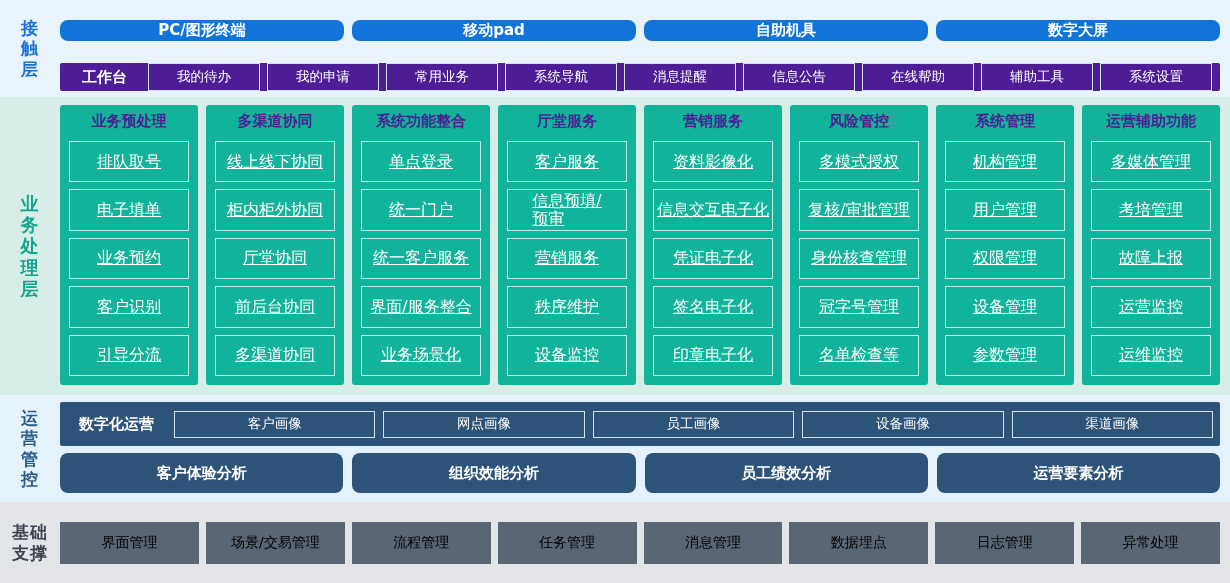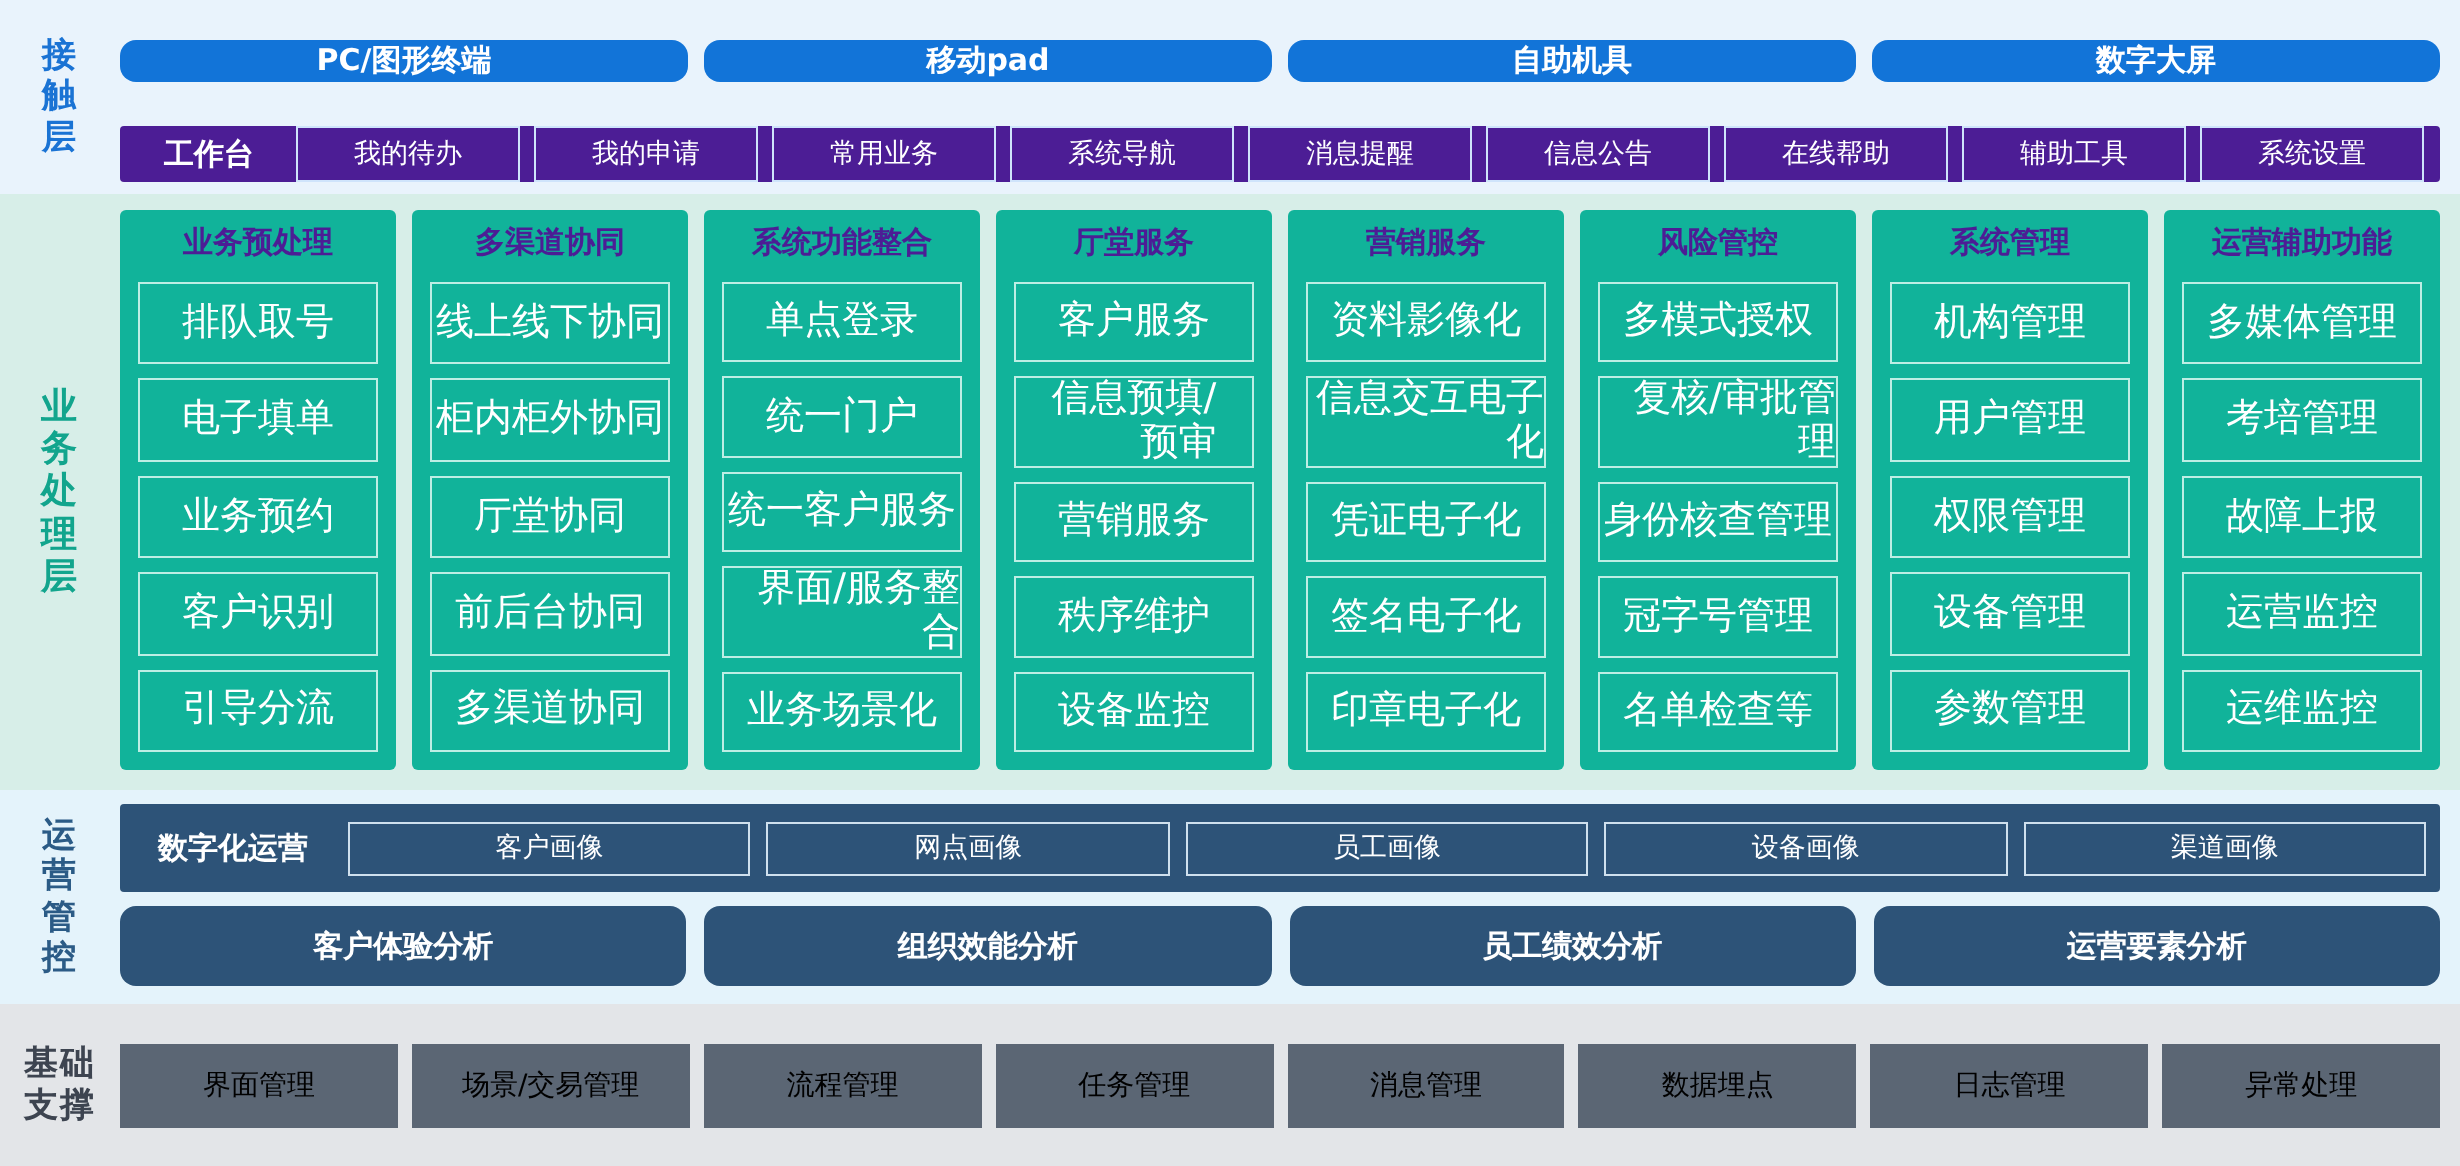--- a/index.html
+++ b/index.html
@@ -55,23 +55,23 @@
     flex:1;background:#11b39a;border-radius:3px;
     display:flex;flex-direction:column;align-items:center;
     padding:7px 9px 9px 9px;box-sizing:border-box;
   }
   .biz-col-title{
     color:#4c1d95;font-weight:bold;font-size:15px;
     margin-bottom:10px;white-space:nowrap;
   }
   .biz-items{width:100%;display:flex;flex-direction:column;gap:7px;flex:1;}
   .biz-item{
-    flex:1;border:1px solid #bdeee4;color:#fff;font-size:19px;
-    display:flex;align-items:center;justify-content:center;
-    text-align:right;line-height:1.15;white-space:pre-line;
+    flex:1;border:1px solid #bdeee4;color:#fff;font-size:16px;
+    display:flex;align-items:center;justify-content:center;
+    text-align:left;line-height:1.15;white-space:pre-line;text-decoration:underline;
   }
 
   
   .layer-ops{background:#e4f3fb;height:107px;}
   .layer-ops .band-label{color:#2b5b86;font-size:17px;}
   .ops-body{padding:7px 10px 8px 0;gap:7px;}
   .ops-row1{
     background:#2d5378;height:44px;border-radius:2px;
     display:flex;align-items:center;padding:0 7px;gap:8px;
   }

